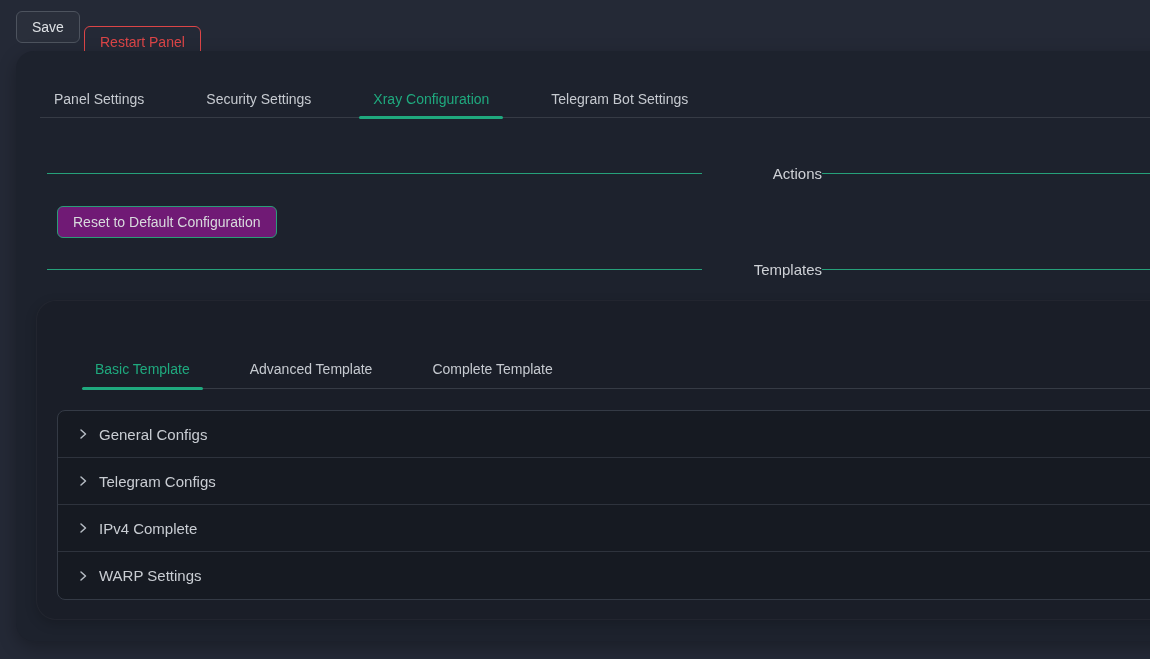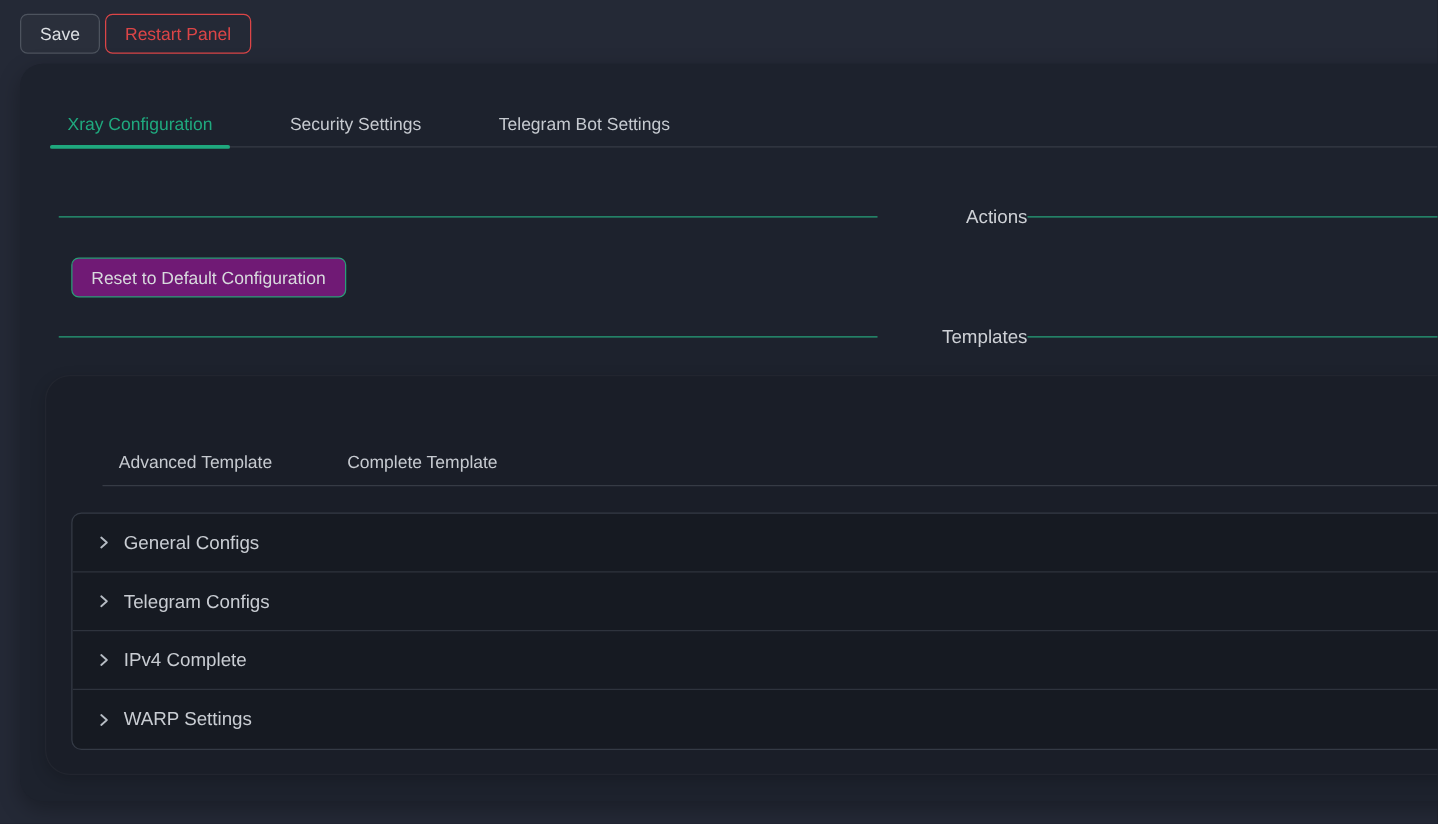--- a/index.html
+++ b/index.html
@@ -16,21 +16,21 @@
     display:inline-flex;align-items:center;justify-content:center;
     height:32px;padding:0 15px;border-radius:6px;
     font-size:14px;cursor:pointer;box-sizing:border-box;
     background:transparent;border:1px solid transparent;line-height:1;
   }
   .btn-save{
     position:absolute;left:16px;top:11px;
     background:#2a2f3b;border-color:#4d535e;color:#dde0e4;
   }
   .btn-restart{
-    position:absolute;left:84px;top:11px;
+    position:absolute;left:84px;top:26px;
     border-color:var(--danger,#dc4547);color:var(--danger,#dc4547);
   }
   
   .card{
     position:absolute;left:16px;top:51px;width:1494px;height:590px;
     background:#1d222d;border-radius:18px;
     box-shadow:0 6px 18px rgba(0,0,0,0.28);
   }
   
   .tab-nav{
@@ -95,42 +95,44 @@
 <body>
 
 <div class="toolbar">
   <button class="btn btn-save">Save</button>
   <button class="btn btn-restart">Restart Panel</button>
 </div>
 
 <div class="card">
 
   <div class="tab-nav tab-nav-outer">
+    <div class="tab">Panel Settings</div>
+    <div class="tab">Security Settings</div>
     <div class="tab active">Xray Configuration</div>
-    <div class="tab">Security Settings</div>
     <div class="tab">Telegram Bot Settings</div>
   </div>
 
   <div class="divider divider-actions">
     <div class="line-left"></div>
     <div class="label">Actions</div>
     <div class="line-right"></div>
   </div>
 
   <button class="btn btn-reset">Reset to Default Configuration</button>
 
   <div class="divider divider-templates">
     <div class="line-left"></div>
     <div class="label">Templates</div>
     <div class="line-right"></div>
   </div>
 
   <div class="inner-card">
 
     <div class="tab-nav tab-nav-inner">
+      <div class="tab active">Basic Template</div>
       <div class="tab">Advanced Template</div>
       <div class="tab">Complete Template</div>
     </div>
 
     <div class="accordion">
 
       <div class="acc-item">
         <span class="acc-arrow">
           <svg width="12" height="12" viewBox="0 0 12 12">
               <path d="M4 2 L8.5 6 L4 10" stroke="#b6bcc4" stroke-width="1.5" fill="none" stroke-linecap="round" stroke-linejoin="round"></path>

